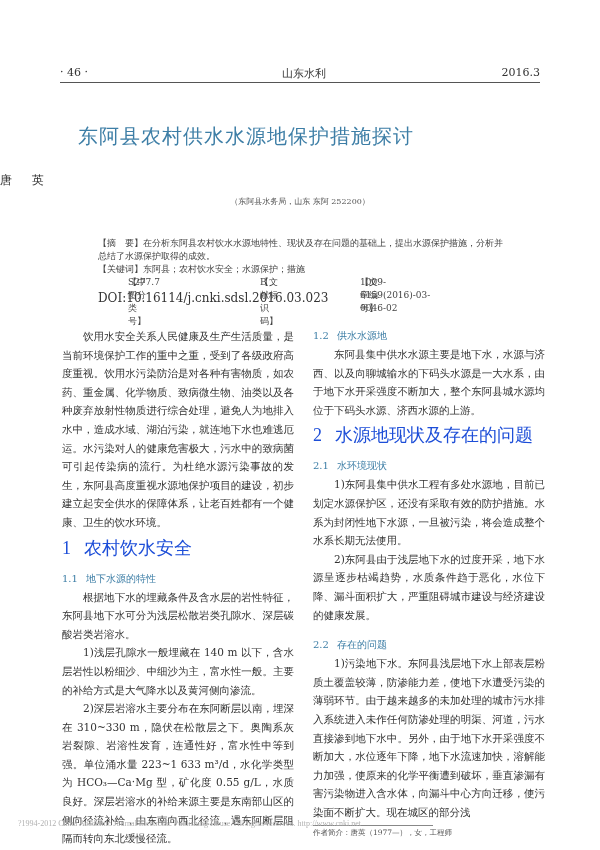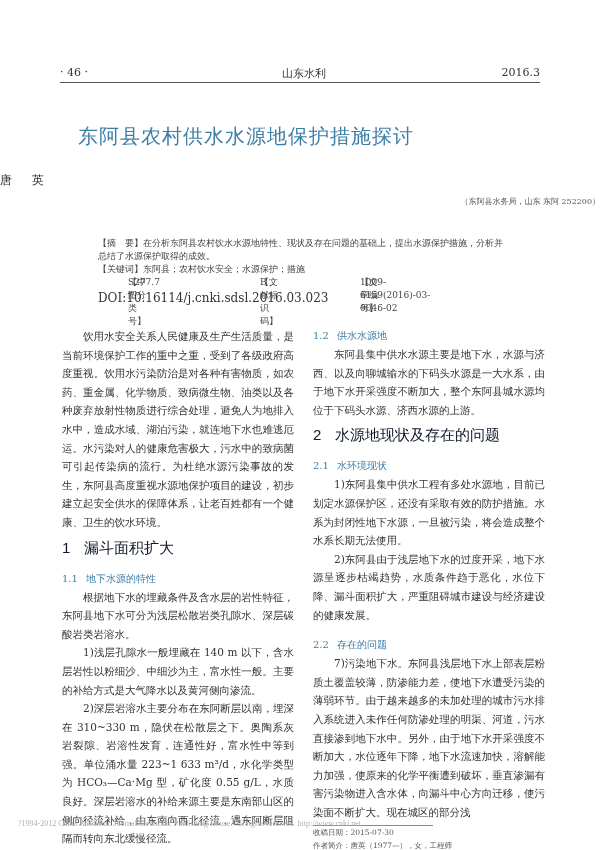--- a/index.html
+++ b/index.html
@@ -20,41 +20,41 @@
   .title {
     position: absolute; left: 0; width: 492px; top: 123px;
     text-align: center; font-size: 20px; color: #3d7ea6; letter-spacing: 1px;
   }
   .author {
     position: absolute; left: 0; width: 600px; top: 172px;
     text-align: left; font-size: 12px; color: #333; letter-spacing: 8px;
   }
   .affil {
     position: absolute; left: 0; width: 600px; top: 196px;
-    text-align: right; font-size: 8px; color: #555;
+    text-align: center; font-size: 8px; color: #555;
   }
 
   .abstract {
     position: absolute; left: 98px; top: 237px; width: 410px;
     font-size: 9px; line-height: 13px; color: #444;
   }
   .abstract .row { display: block; }
   .abstract .meta-row { position: relative; height: 13px; margin-left: 30px; }
   .abstract .meta-row span { position: absolute; top: 0; }
   .abstract .doi { font-size: 12px; margin-top: 3px; color: #333; }
 
   .col {
     position: absolute; top: 327px; width: 232px;
     font-size: 10.5px; line-height: 18.6px; color: #333;
     text-align: justify;
   }
   .col.left { left: 62px; }
   .col.right { left: 313px; width: 232px; }
   .col p { margin: 0; text-indent: 2em; }
-  .h1 { font-family: Liberation Sans, sans-serif; font-size: 15px; color: #0f172a; margin: 6px 0 4px 0; line-height: 20px; }
+  .h1 { font-family: Liberation Serif, serif; font-size: 18px; color: #1d4ed8; margin: 6px 0 4px 0; line-height: 20px; }
   .h1 .num { display: inline-block; width: 22px; }
   .h2 { font-size: 10px; color: #3d7ea6; margin: 12px 0 0 0; line-height: 18px; }
   .h2 .num { display: inline-block; width: 24px; }
   .foot-rule { width: 120px; border-top: 1px solid #888; margin-top: 4px; }
   .footnote { font-size: 7.5px; line-height: 13px; color: #555; text-indent: 0; }
   .copyright {
     position: absolute; left: 18px; top: 819px;
     font-size: 8px; color: #b0b0b0; font-family: "Liberation Serif", serif;
   }
 </style>
@@ -90,34 +90,33 @@
     <span style="left:232px">
         <span>【文章编号】</span>
         <span>1009-6159(2016)-03-0046-02</span>
       </span>
   </div>
   <div class="row doi">DOI:10.16114/j.cnki.sdsl.2016.03.023</div>
 </div>
 
 <div class="col left">
   <p>饮用水安全关系人民健康及生产生活质量，是当前环境保护工作的重中之重，受到了各级政府高度重视。饮用水污染防治是对各种有害物质，如农药、重金属、化学物质、致病微生物、油类以及各种废弃放射性物质进行综合处理，避免人为地排入水中，造成水域、湖泊污染，就连地下水也难逃厄运。水污染对人的健康危害极大，污水中的致病菌可引起传染病的流行。为杜绝水源污染事故的发生，东阿县高度重视水源地保护项目的建设，初步建立起安全供水的保障体系，让老百姓都有一个健康、卫生的饮水环境。</p>
-  <div class="h1"><span class="num">1</span><span>漏斗面积扩大</span></div>
+  <div class="h1"><span class="num">1</span><span>农村饮水安全</span></div>
   <div class="h2"><span class="num">1.1</span><span>地下水源的特性</span></div>
   <p>根据地下水的埋藏条件及含水层的岩性特征，东阿县地下水可分为浅层松散岩类孔隙水、深层碳酸岩类岩溶水。</p>
   <p>1)浅层孔隙水一般埋藏在 140 m 以下，含水层岩性以粉细沙、中细沙为主，富水性一般。主要的补给方式是大气降水以及黄河侧向渗流。</p>
   <p>2)深层岩溶水主要分布在东阿断层以南，埋深在 310~330 m，隐伏在松散层之下。奥陶系灰岩裂隙、岩溶性发育，连通性好，富水性中等到强。单位涌水量 223~1 633 m³/d，水化学类型为 HCO₃—Ca·Mg 型，矿化度 0.55 g/L，水质良好。深层岩溶水的补给来源主要是东南部山区的侧向径流补给，由东南向西北径流，遇东阿断层阻隔而转向东北缓慢径流。</p>
 </div>
 
 <div class="col right">
   <div class="h2" style="margin-top:0"><span class="num">1.2</span><span>供水水源地</span></div>
   <p>东阿县集中供水水源主要是地下水，水源与济西、以及向聊城输水的下码头水源是一大水系，由于地下水开采强度不断加大，整个东阿县城水源均位于下码头水源、济西水源的上游。</p>
   <div class="h1"><span class="num">2</span><span>水源地现状及存在的问题</span></div>
   <div class="h2"><span class="num">2.1</span><span>水环境现状</span></div>
   <p>1)东阿县集中供水工程有多处水源地，目前已划定水源保护区，还没有采取有效的防护措施。水系为封闭性地下水源，一旦被污染，将会造成整个水系长期无法使用。</p>
   <p>2)东阿县由于浅层地下水的过度开采，地下水源呈逐步枯竭趋势，水质条件趋于恶化，水位下降、漏斗面积扩大，严重阻碍城市建设与经济建设的健康发展。</p>
   <div class="h2"><span class="num">2.2</span><span>存在的问题</span></div>
-  <p>7)污染地下水。东阿县浅层地下水上部表层粉质土覆盖较薄，防渗能力差，使地下水遭受污染的薄弱环节。由于越来越多的未加处理的城市污水排入系统进入未作任何防渗处理的明渠、河道，污水直接渗到地下水中。另外，由于地下水开采强度不断加大，水位逐年下降，地下水流速加快，溶解能力加强，使原来的化学平衡遭到破坏，垂直渗漏有害污染物进入含水体，向漏斗中心方向迁移，使污染面不断扩大。现在城区的部分浅</p>
+  <p>1)污染地下水。东阿县浅层地下水上部表层粉质土覆盖较薄，防渗能力差，使地下水遭受污染的薄弱环节。由于越来越多的未加处理的城市污水排入系统进入未作任何防渗处理的明渠、河道，污水直接渗到地下水中。另外，由于地下水开采强度不断加大，水位逐年下降，地下水流速加快，溶解能力加强，使原来的化学平衡遭到破坏，垂直渗漏有害污染物进入含水体，向漏斗中心方向迁移，使污染面不断扩大。现在城区的部分浅</p>
   <div class="foot-rule"></div>
-  <div class="footnote">收稿日期：2015-07-30</div>
   <div class="footnote">作者简介：唐英（1977—），女，工程师</div>
 </div>
 
 <div class="copyright">?1994-2012 China Academic Journal Electronic Publishing House. All rights reserved.    http://www.cnki.net</div>
 
 </body></html>

